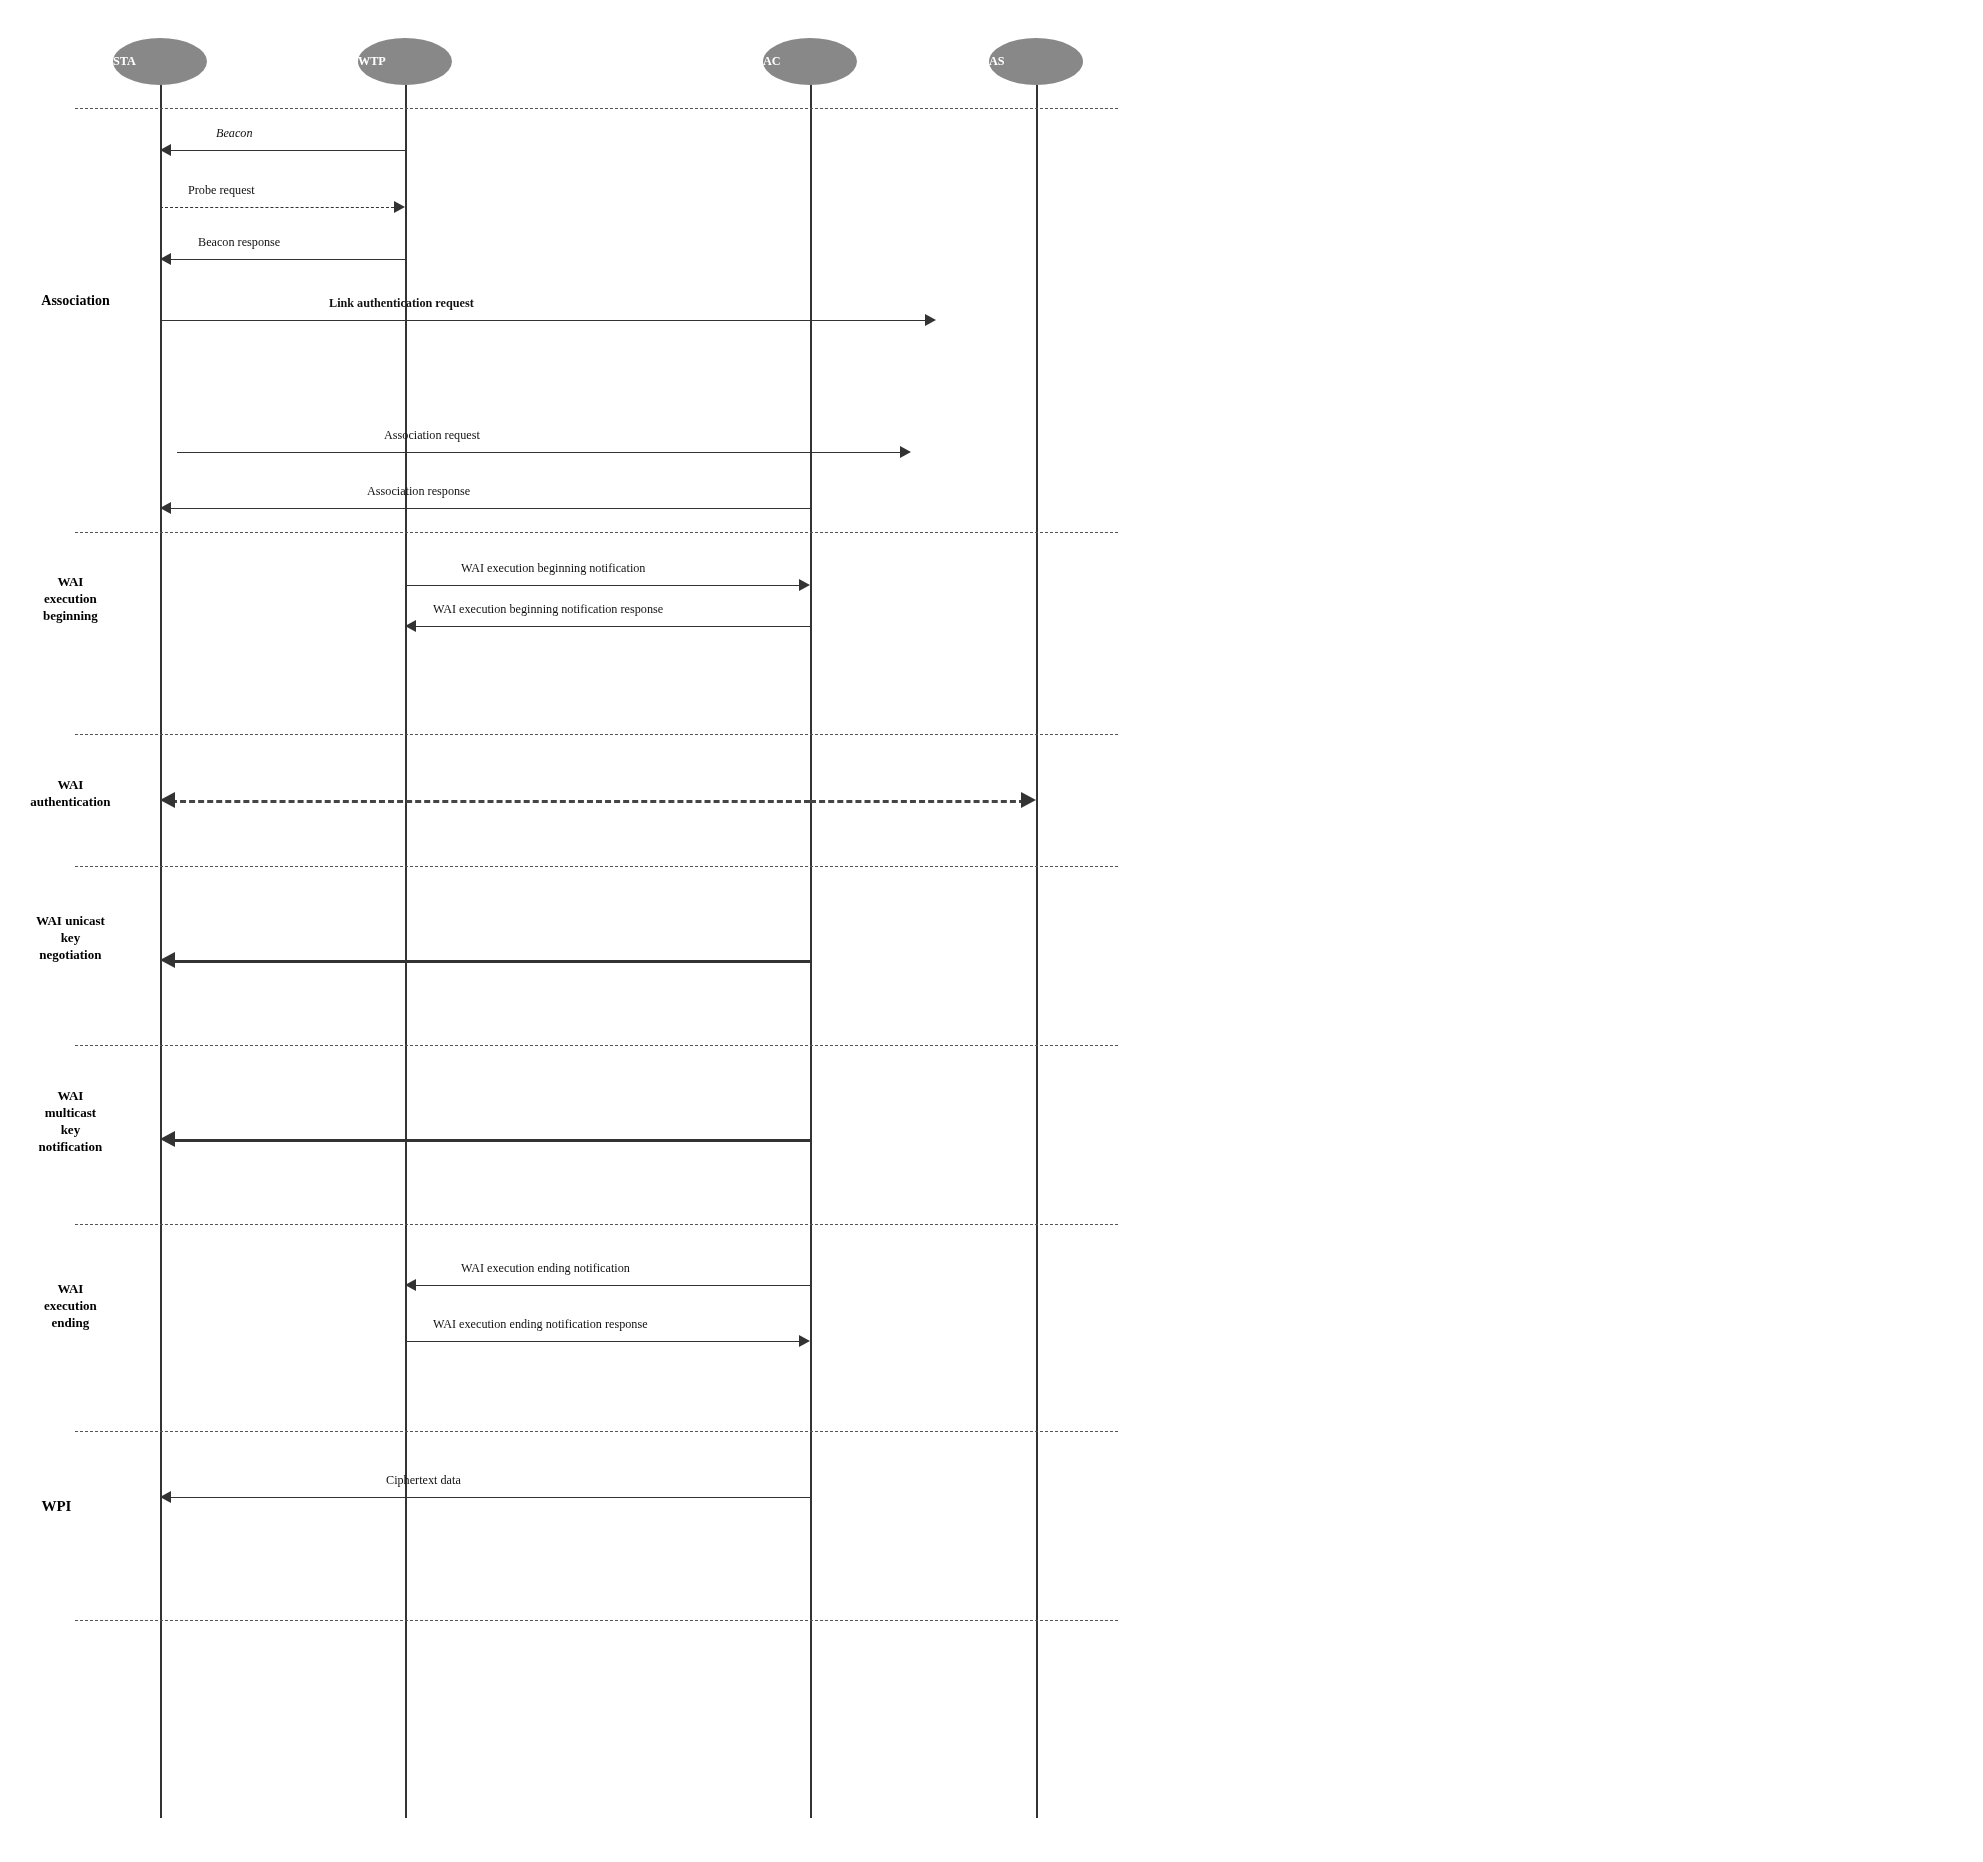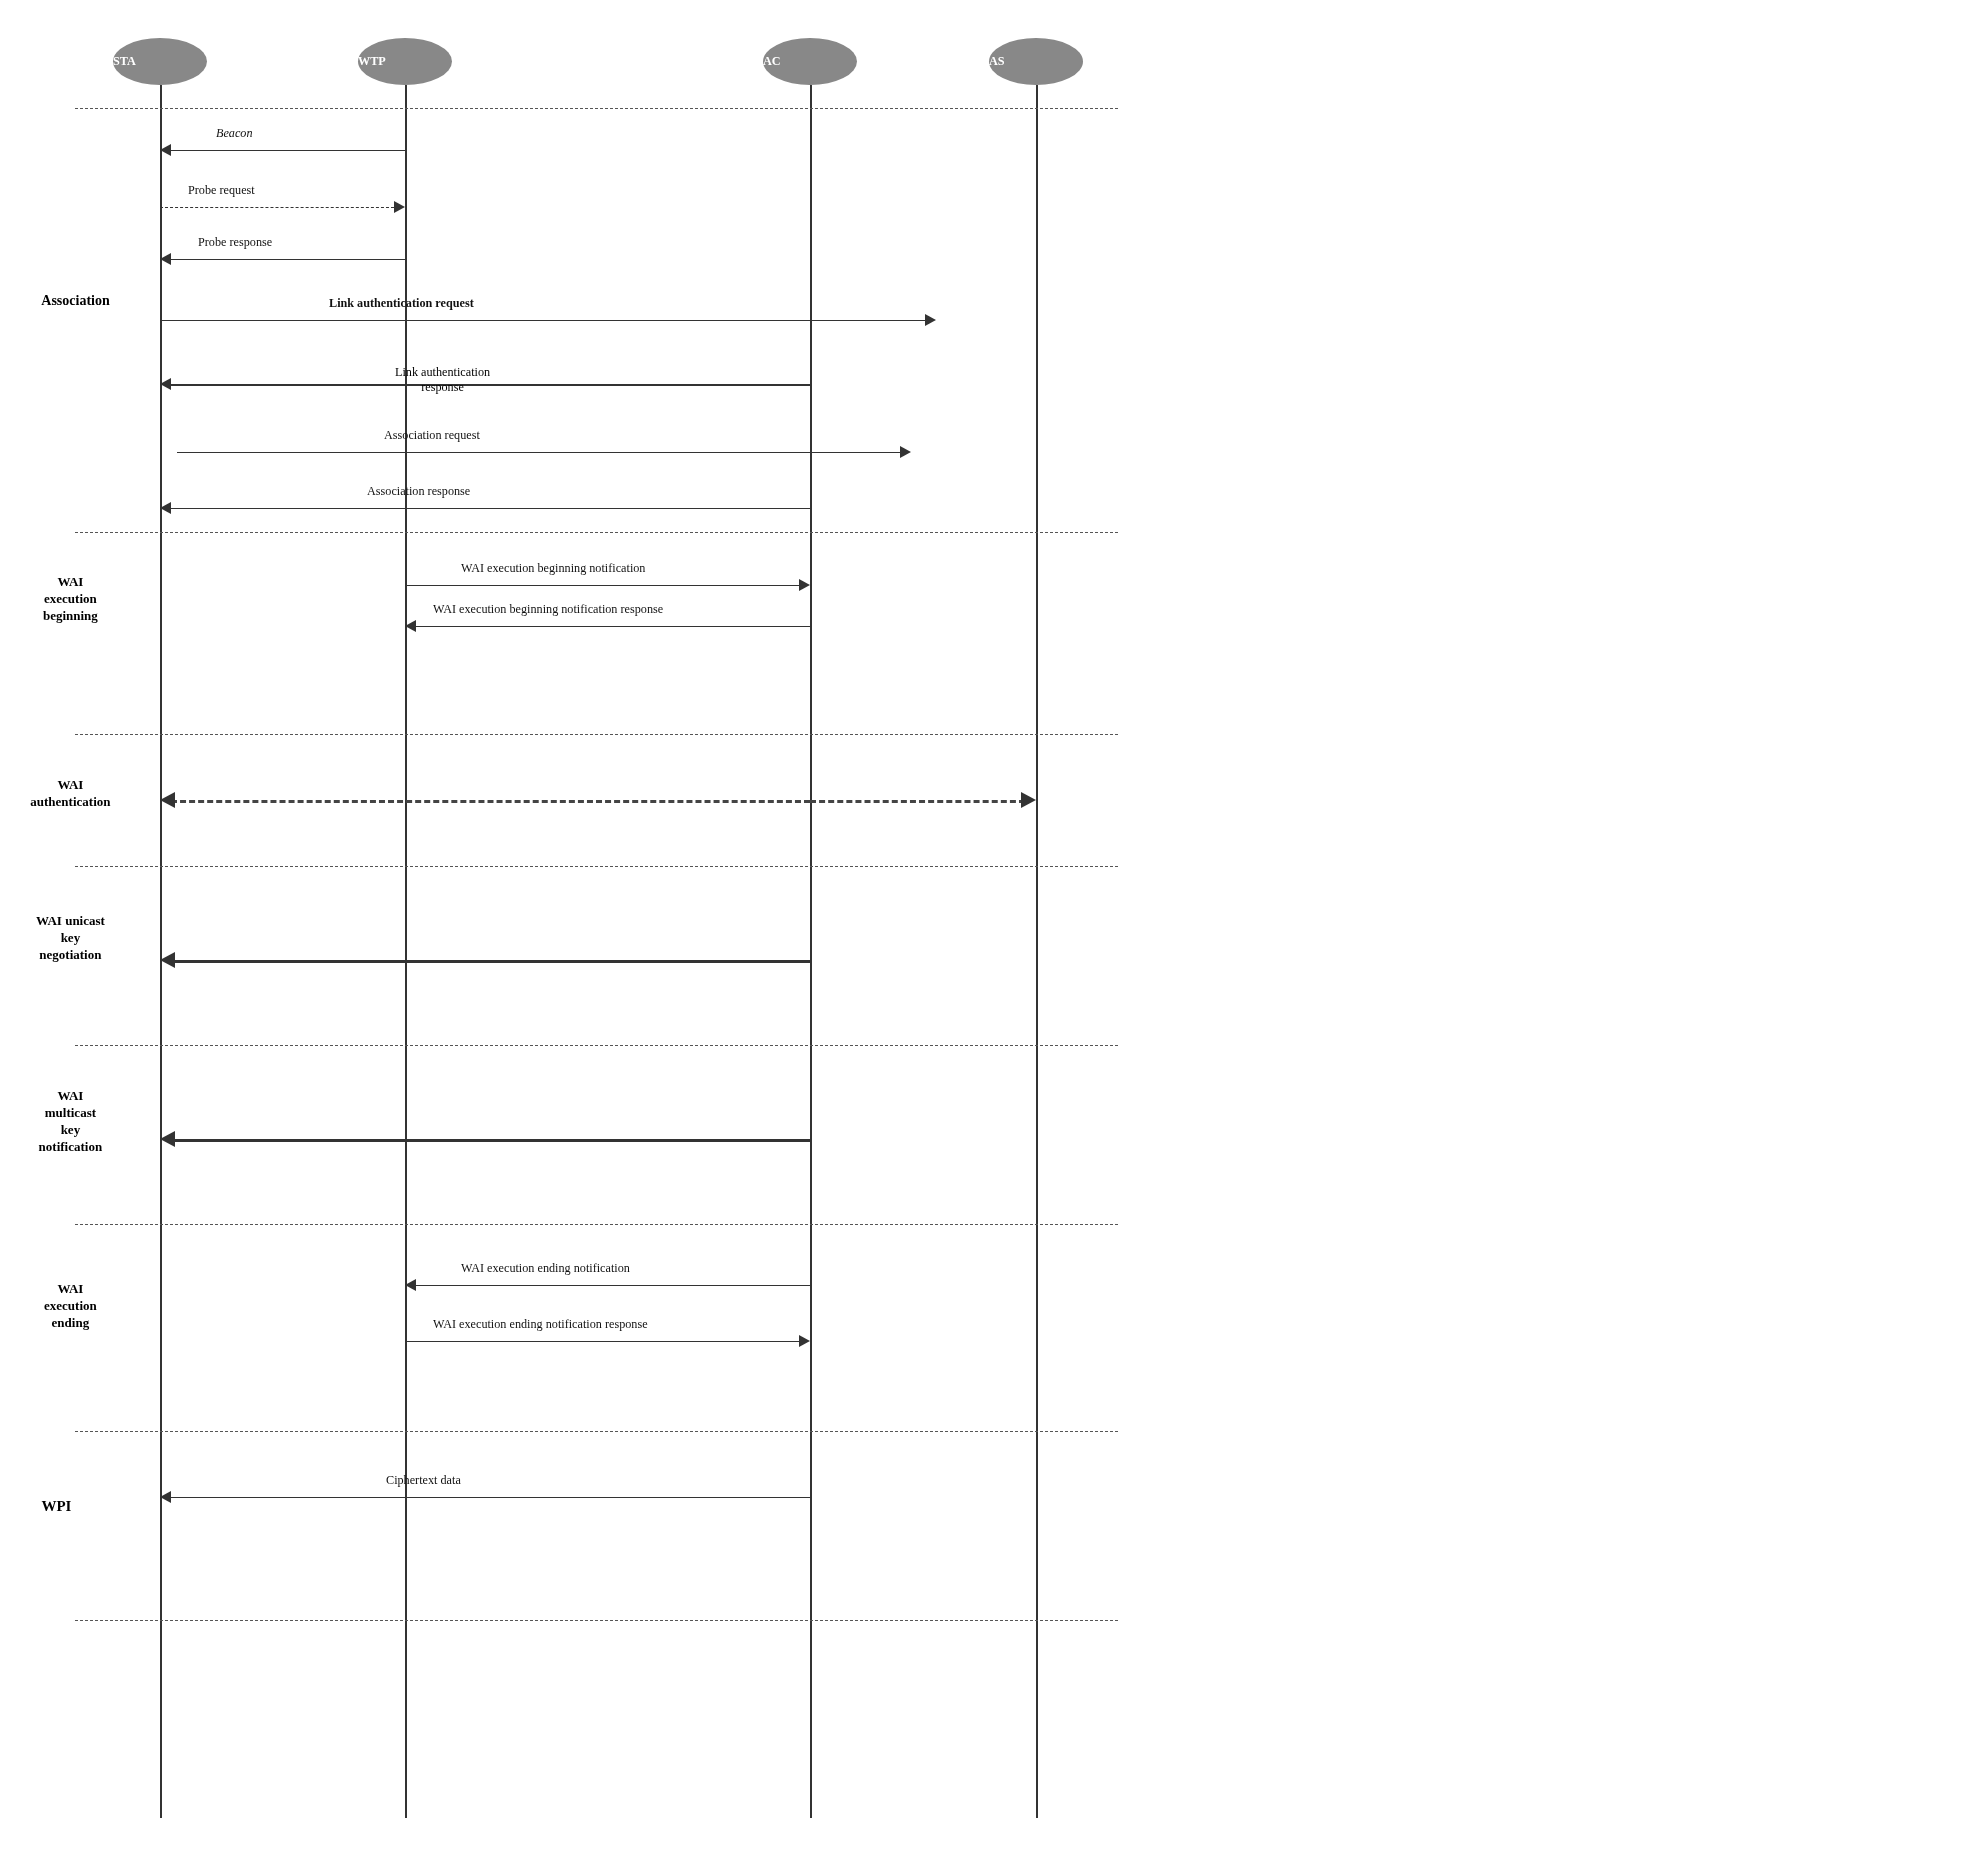--- a/index.html
+++ b/index.html
@@ -207,34 +207,29 @@
 
   <div style="position:absolute; top:198px; left:160px; height:19px; width:245px;">
     <div class="arrow-line-dashed" style="left:0px; right:11.3px;"></div>
     <div class="arrowhead-right" style="right:0px;"></div>
     <span class="arrow-label" style="left:28px;">Probe request</span>
   </div>
 
   <div style="position:absolute; top:250px; left:160px; height:19px; width:245px;">
     <div class="arrow-line" style="left:11.3px; right:0px;"></div>
     <div class="arrowhead-left" style="left:0px;"></div>
-    <span class="arrow-label" style="left:38px;">Probe response</span>
+    <span class="arrow-label" style="left:38px;">Beacon response</span>
   </div>
 
   <div style="position:absolute; top:311px; left:160px; height:19px; width:776px;font-weight:bold;">
     <div class="arrow-line" style="left:0px; right:11.3px;"></div>
     <div class="arrowhead-right" style="right:0px;"></div>
     <span class="arrow-label" style="left:169px;">Link authentication request</span>
   </div>
 
-  <div style="position:absolute; top:367px; left:160px; height:33px; width:650px;">
-    <div class="arrow-line" style="left:11.3px; right:0px; top:17px;"></div>
-    <div class="arrowhead-left" style="left:0px; top:11.3px;"></div>
-    <span style="position:absolute; top:-1.9px; left:235px; font-size:12.2px; text-align:center; white-space:nowrap;">Link authentication<br>response</span>
-  </div>
 
   <div style="position:absolute; top:443px; left:177px; height:19px; width:734px;">
     <div class="arrow-line" style="left:0px; right:11.3px;"></div>
     <div class="arrowhead-right" style="right:0px;"></div>
     <span class="arrow-label" style="left:207px;">Association request</span>
   </div>
 
   <div style="position:absolute; top:499px; left:160px; height:19px; width:650px;">
     <div class="arrow-line" style="left:11.3px; right:0px;"></div>
     <div class="arrowhead-left" style="left:0px;"></div>

